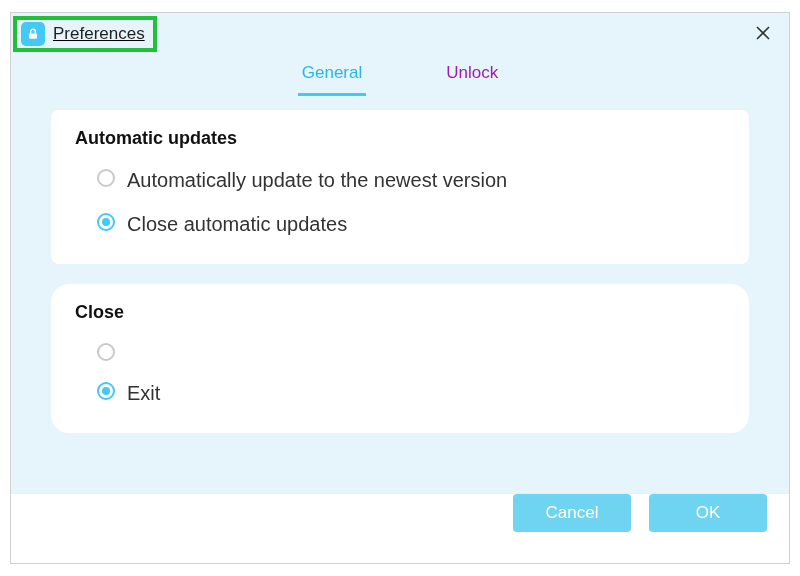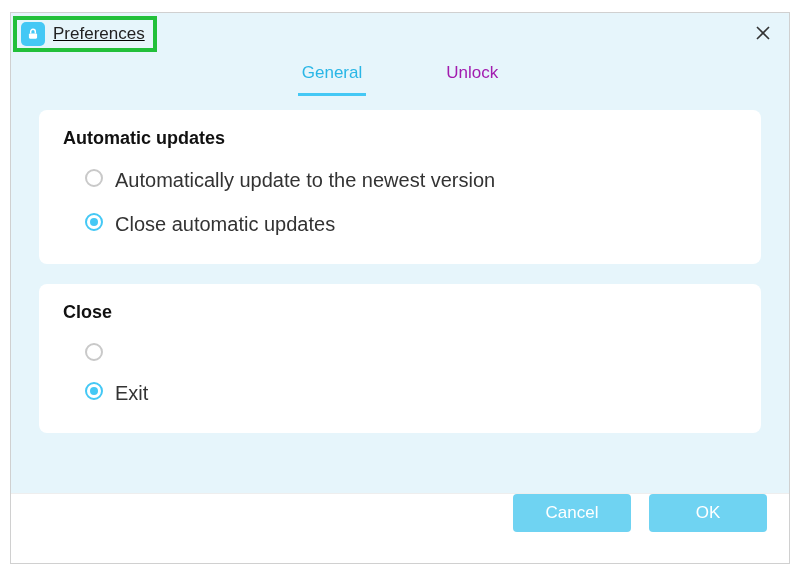--- a/index.html
+++ b/index.html
@@ -61,30 +61,30 @@
     cursor: pointer;
     border-bottom: 3px solid transparent;
   }
   .tab.active {
     color: #29b6e6;
     border-bottom: 3px solid #44c8f5;
   }
 
   .content {
     flex: 1;
-    padding: 0 28px;
+    padding: 0 40px;
   }
 
   .card {
     background: #fff;
     border-radius: 8px;
     padding: 18px 24px 22px 24px;
     margin-top: 14px;
   }
-  .card + .card { margin-top: 20px; }
+  .card + .card { margin-top: 20px; border-radius: 18px; }
   .card-title {
     font-weight: 700;
     font-size: 18px;
     color: #111;
     margin-bottom: 14px;
   }
   .opt {
     display: flex;
     align-items: flex-start;
     padding: 6px 0 6px 22px;

